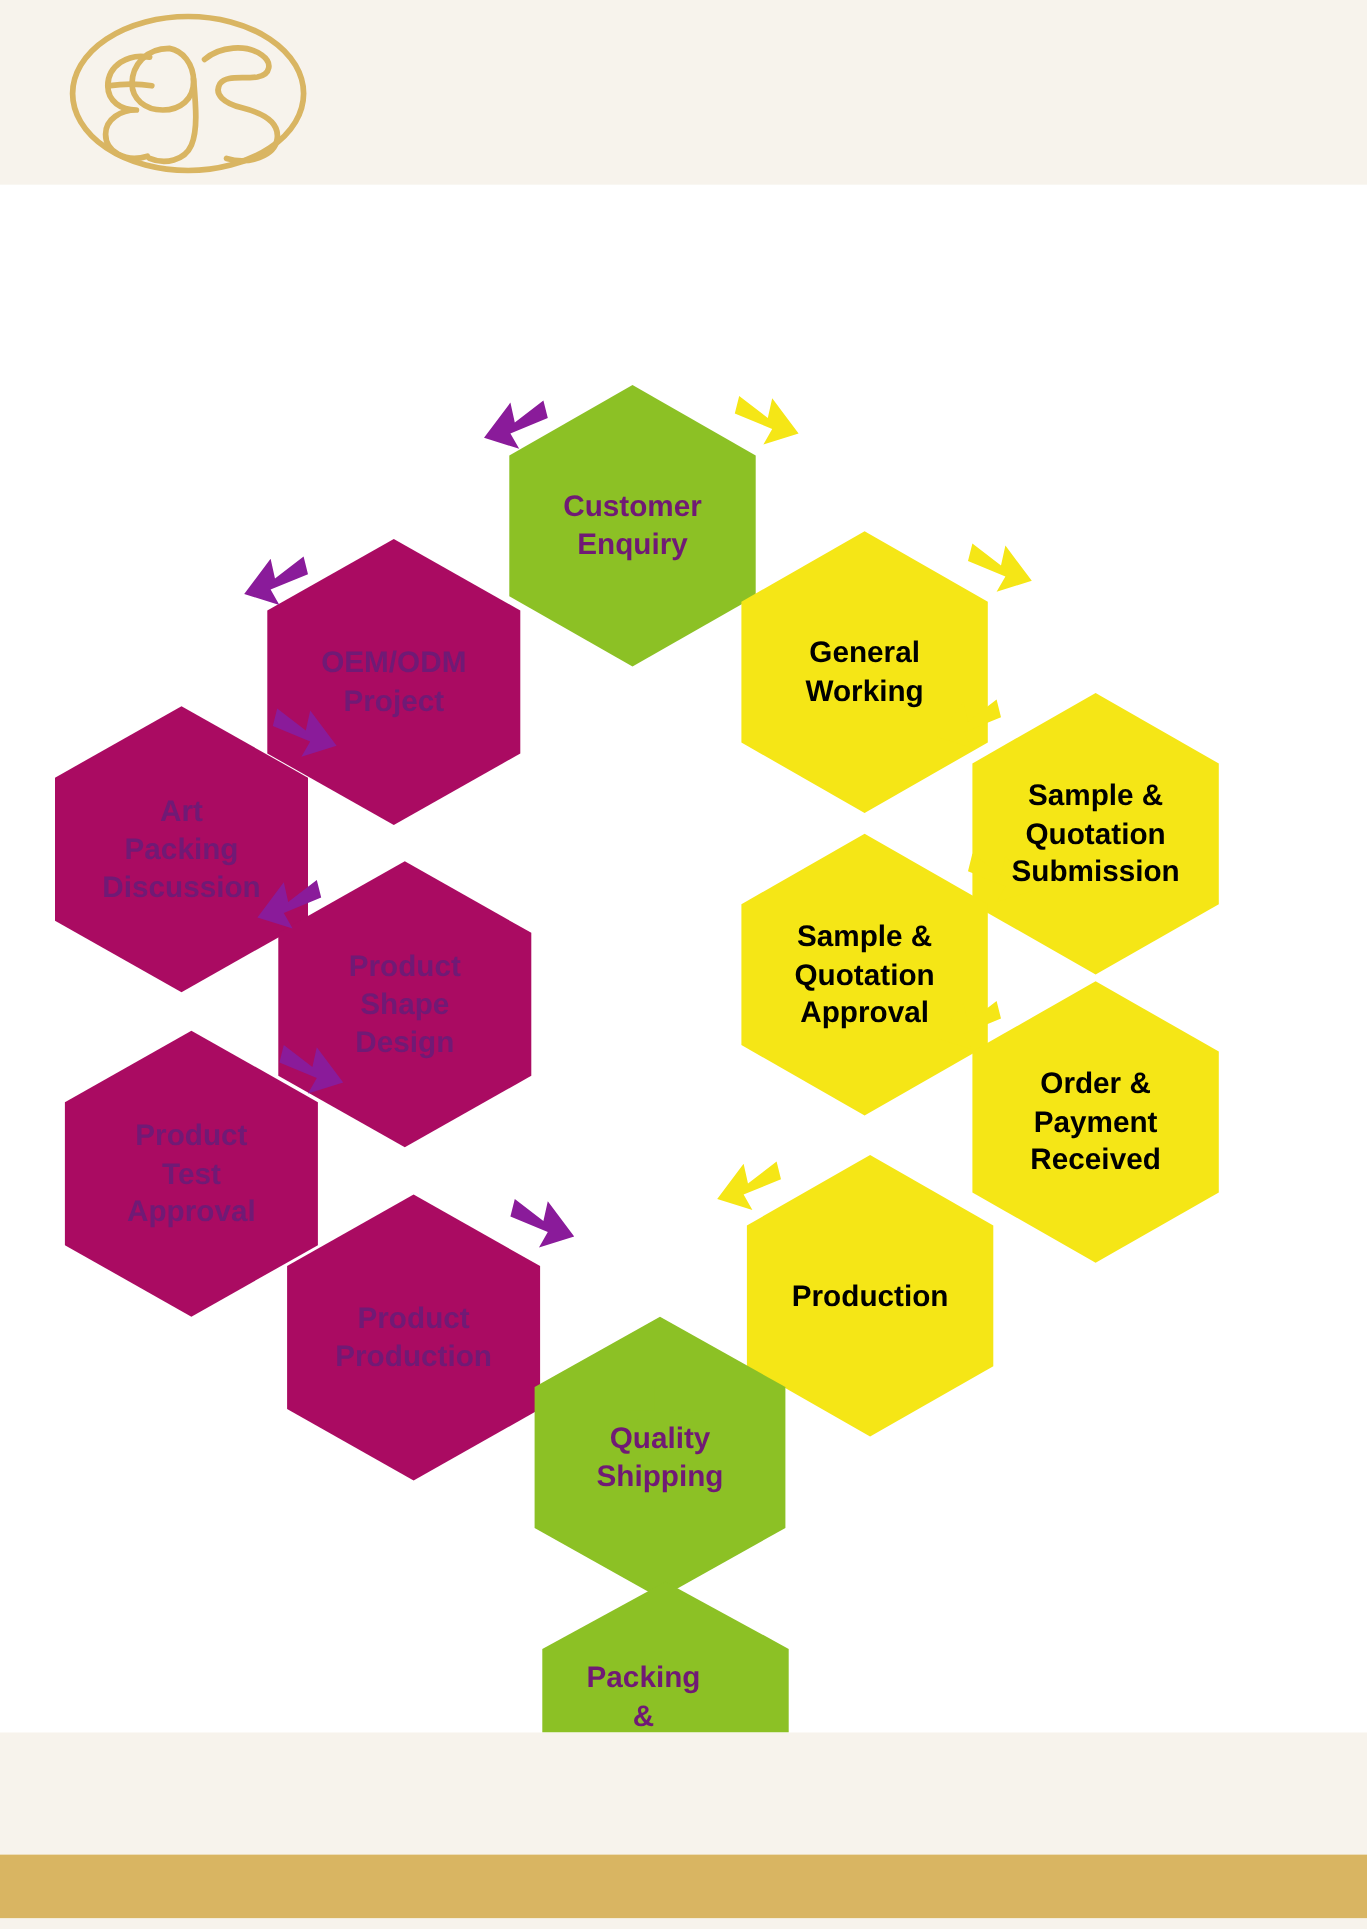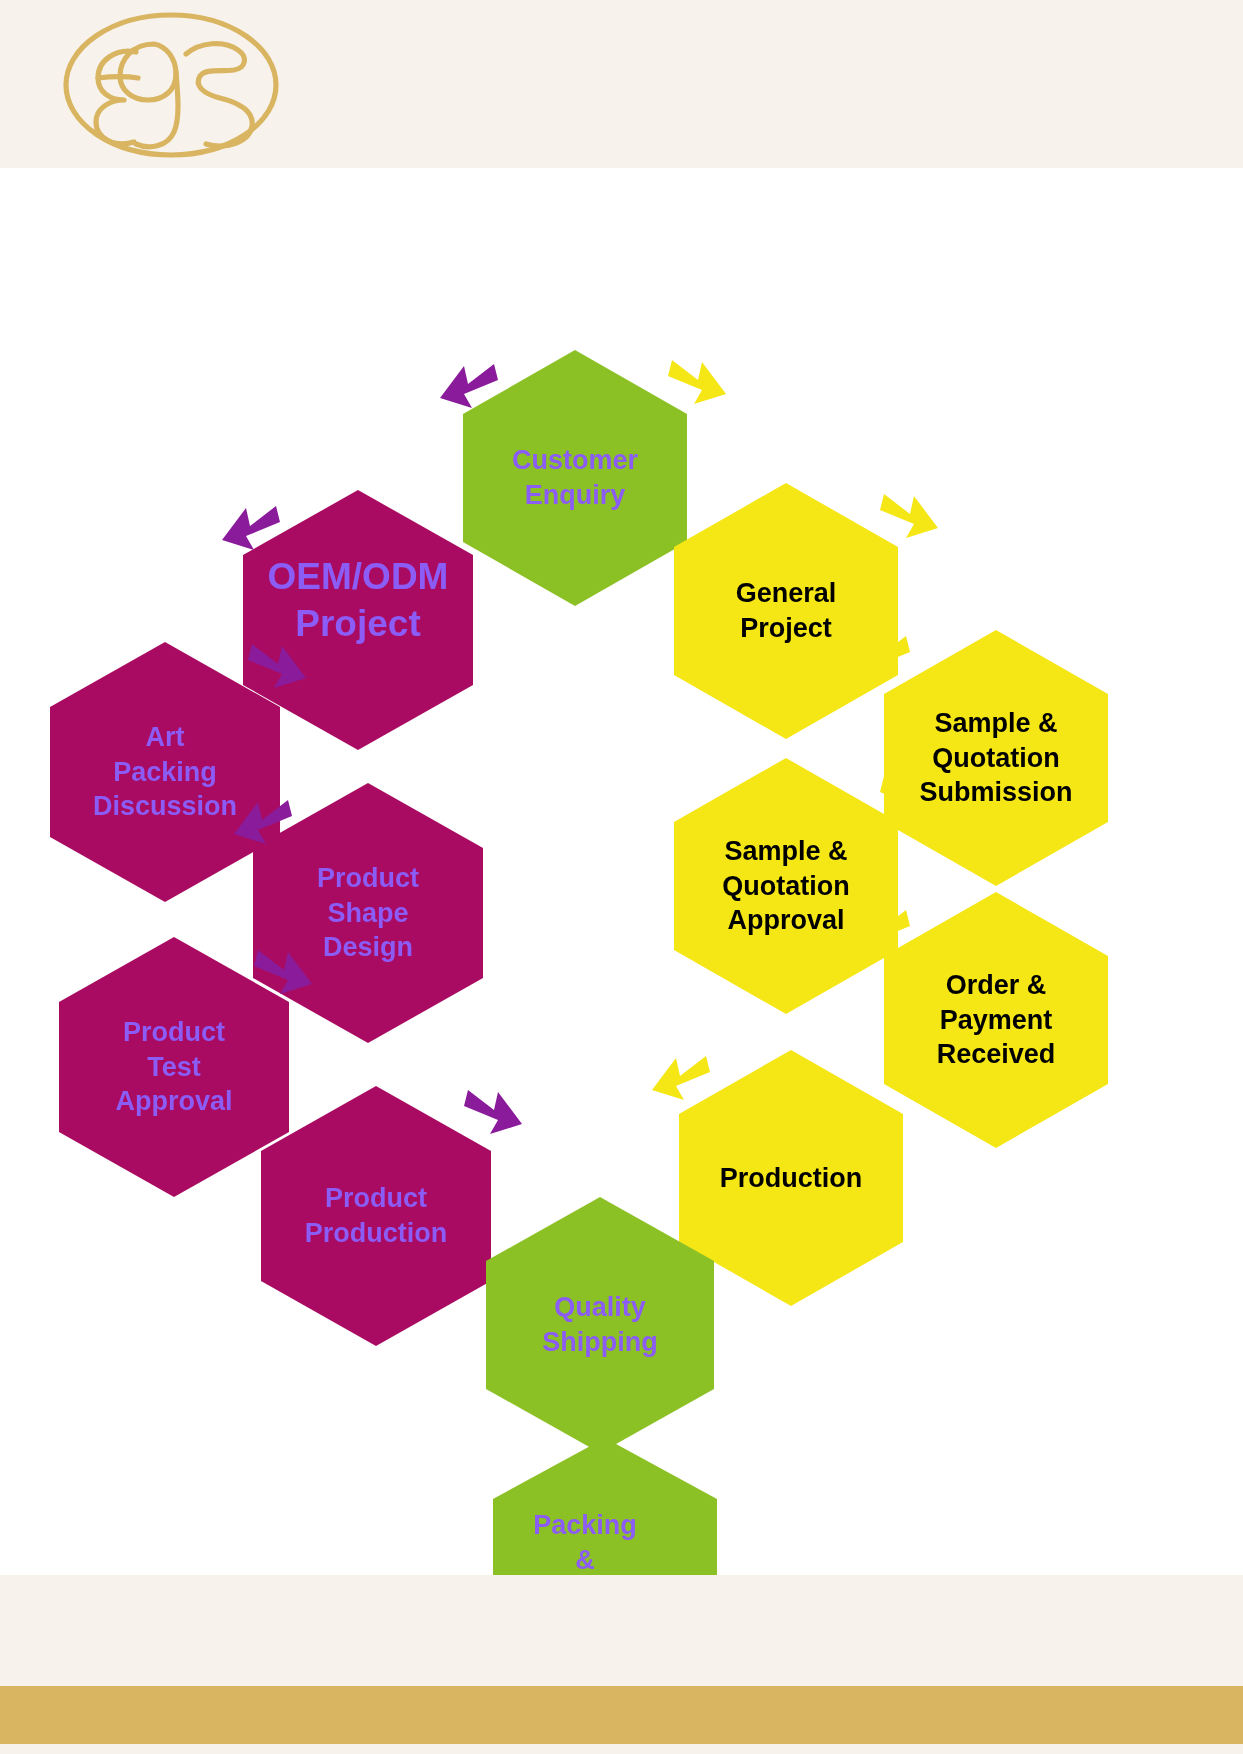--- a/index.html
+++ b/index.html
@@ -37,21 +37,21 @@
   
   .node-label {
     position:absolute;
     display:flex; align-items:center; justify-content:center;
     text-align:center;
     font-weight:bold;
     line-height:1.28;
     pointer-events:none;
     white-space:pre-line;
   }
-  .lbl-white { color:#8b5cf6; }
+  .lbl-white { color:#701a75; }
   .lbl-black { color:#000000; }
 
   
   #footer-cream {
     position:absolute; left:0; top:1575px; width:1243px; height:111px;
     background:#f7f3ec;
   }
   #footer-gold {
     position:absolute; left:0; top:1686px; width:1243px; height:58px;
     background:#d9b562;
@@ -131,32 +131,32 @@
         <polygon points="0,0 26,20 30,2 54,34 22,44 30,30 -4,16" fill="#8A1B9A" transform=""></polygon>
       </g>
       <g>
         <polygon points="595,1092 613,1092 613,1114 638,1114 604,1144 570,1114 595,1114" fill="#8CC125"></polygon>
       </g>
     </svg>
   <div id="labels">
       <div class="node-label lbl-white" style="left: 468px; top: 220.4px; width: 214px; height: 179.2px; font-size: 27px;">Customer
 Enquiry</div>
       <div class="node-label lbl-black" style="left: 679px; top: 353.4px; width: 214px; height: 179.2px; font-size: 27px;">General
-Project</div>
+Working</div>
       <div class="node-label lbl-black" style="left: 889px; top: 500.4px; width: 214px; height: 179.2px; font-size: 27px;">Sample &amp;
 Quotation
 Submission</div>
       <div class="node-label lbl-black" style="left: 679px; top: 628.4px; width: 214px; height: 179.2px; font-size: 27px;">Sample &amp;
 Quotation
 Approval</div>
       <div class="node-label lbl-black" style="left: 889px; top: 762.4px; width: 214px; height: 179.2px; font-size: 27px;">Order &amp;
 Payment
 Received</div>
       <div class="node-label lbl-black" style="left: 684px; top: 920.4px; width: 214px; height: 179.2px; font-size: 27px;">Production</div>
-      <div class="node-label lbl-white" style="left: 248px; top: 341px; width: 220px; height: 182px; font-size: 37px;">OEM/ODM
+      <div class="node-label lbl-white" style="left: 248px; top: 361px; width: 220px; height: 182px; font-size: 27px;">OEM/ODM
 Project</div>
       <div class="node-label lbl-white" style="left: 55px; top: 513px; width: 220px; height: 182px; font-size: 27px;">Art
 Packing
 Discussion</div>
       <div class="node-label lbl-white" style="left: 258px; top: 654px; width: 220px; height: 182px; font-size: 27px;">Product
 Shape
 Design</div>
       <div class="node-label lbl-white" style="left: 64px; top: 808px; width: 220px; height: 182px; font-size: 27px;">Product
 Test
 Approval</div>

